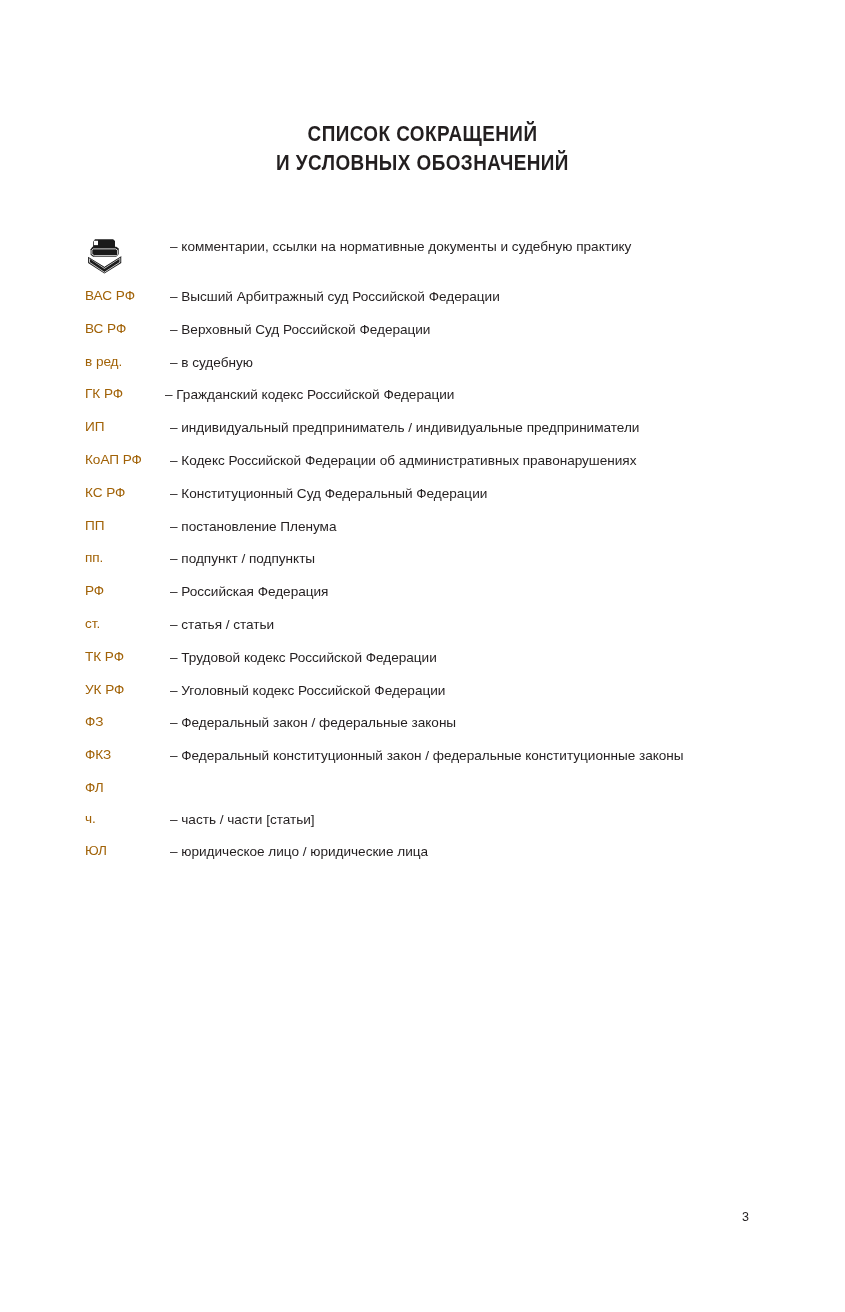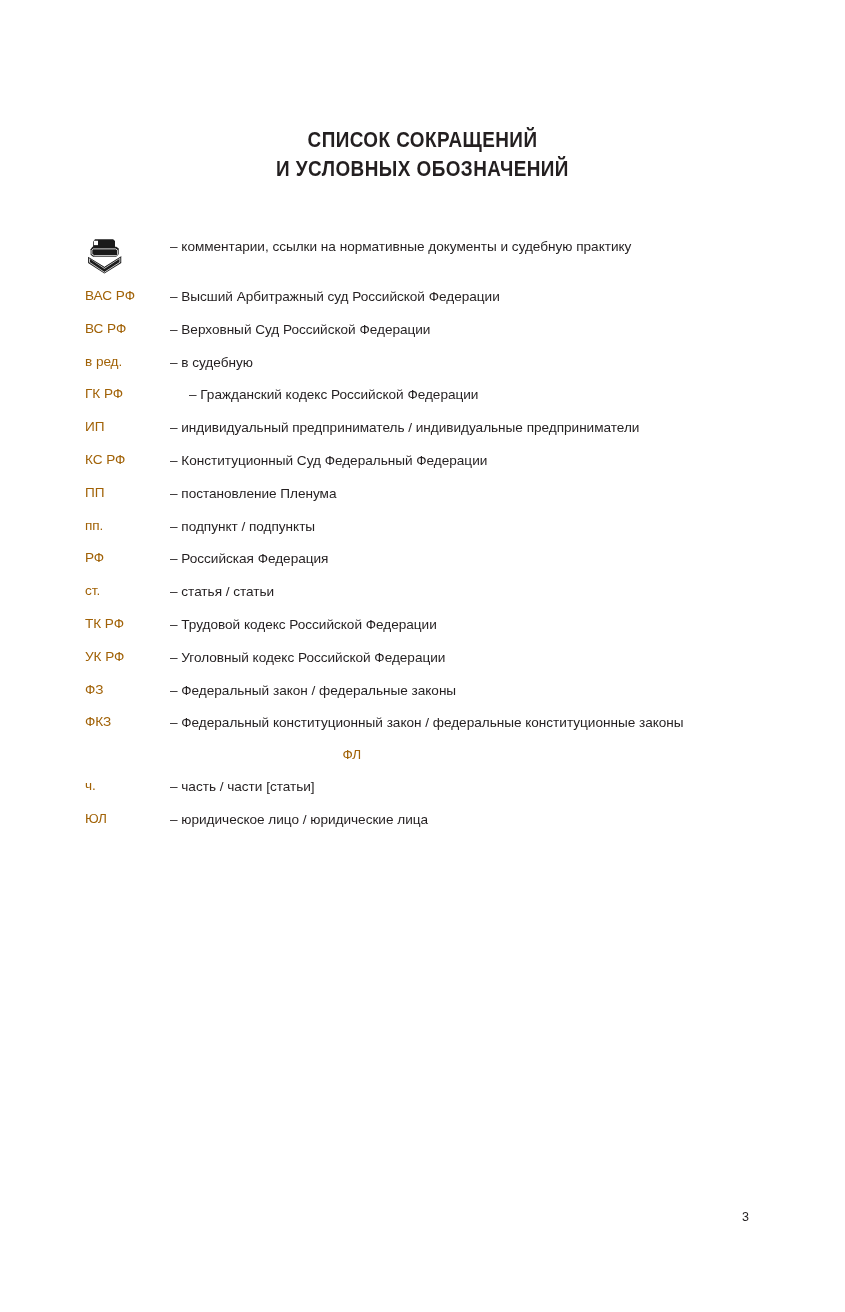--- a/index.html
+++ b/index.html
@@ -20,21 +20,21 @@
     height: 1312px;
     background: #ffffff;
     overflow: hidden;
     box-sizing: border-box;
   }
 
   
   .title-block {
     position: absolute;
     left: 0;
-    top: 126px;
+    top: 120px;
     width: 845px;
     text-align: center;
   }
   .title-line {
     display: block;
     font-family: "Liberation Sans Narrow", "Liberation Sans", "DejaVu Sans Condensed", sans-serif;
     font-weight: bold;
     font-size: 21.5px;
     line-height: 29px;
     letter-spacing: 0.5px;
@@ -48,21 +48,20 @@
   .abbr-list {
     position: absolute;
     left: 85px;
     top: 238px;
     width: 600px;
   }
   .abbr-row {
     display: flex;
     align-items: flex-start;
     margin-bottom: 14.6px;
-    justify-content: center;
   }
   .abbr-row.icon-row {
     margin-bottom: 10px;
   }
   .abbr-term {
     flex: 0 0 85px;
     width: 85px;
     font-size: 13.6px;
     line-height: 16px;
     color: #a16207;
@@ -78,21 +77,21 @@
     font-size: 13.6px;
     line-height: 18.2px;
     color: #231f20;
     padding-left: 0;
     text-indent: -12px;
     margin-left: 12px;
     letter-spacing: -0.02px;
     max-width: 510px;
   }
   .abbr-def.extra-gap {
-    margin-left: 31px;
+    margin-left: 7px;
   }
 
   
   .books-icon {
     flex: 0 0 85px;
     width: 85px;
     height: 42px;
     display: block;
     margin-top: -2px;
   }
@@ -161,20 +160,24 @@
     <div class="abbr-row">
       <span class="abbr-term">ГК РФ</span>
       <span class="abbr-def extra-gap">– Гражданский кодекс Российской Федерации</span>
     </div>
 
     <div class="abbr-row">
       <span class="abbr-term">ИП</span>
       <span class="abbr-def">– индивидуальный предприниматель / индивидуальные предприниматели</span>
     </div>
 
+    <div class="abbr-row">
+      <span class="abbr-term">КоАП РФ</span>
+      <span class="abbr-def">– Кодекс Российской Федерации об административных правонарушениях</span>
+    </div>
 
     <div class="abbr-row">
       <span class="abbr-term">КС РФ</span>
       <span class="abbr-def">– Конституционный Суд Федеральный Федерации</span>
     </div>
 
 
     <div class="abbr-row">
       <span class="abbr-term">ПП</span>
       <span class="abbr-def">– постановление Пленума</span>

